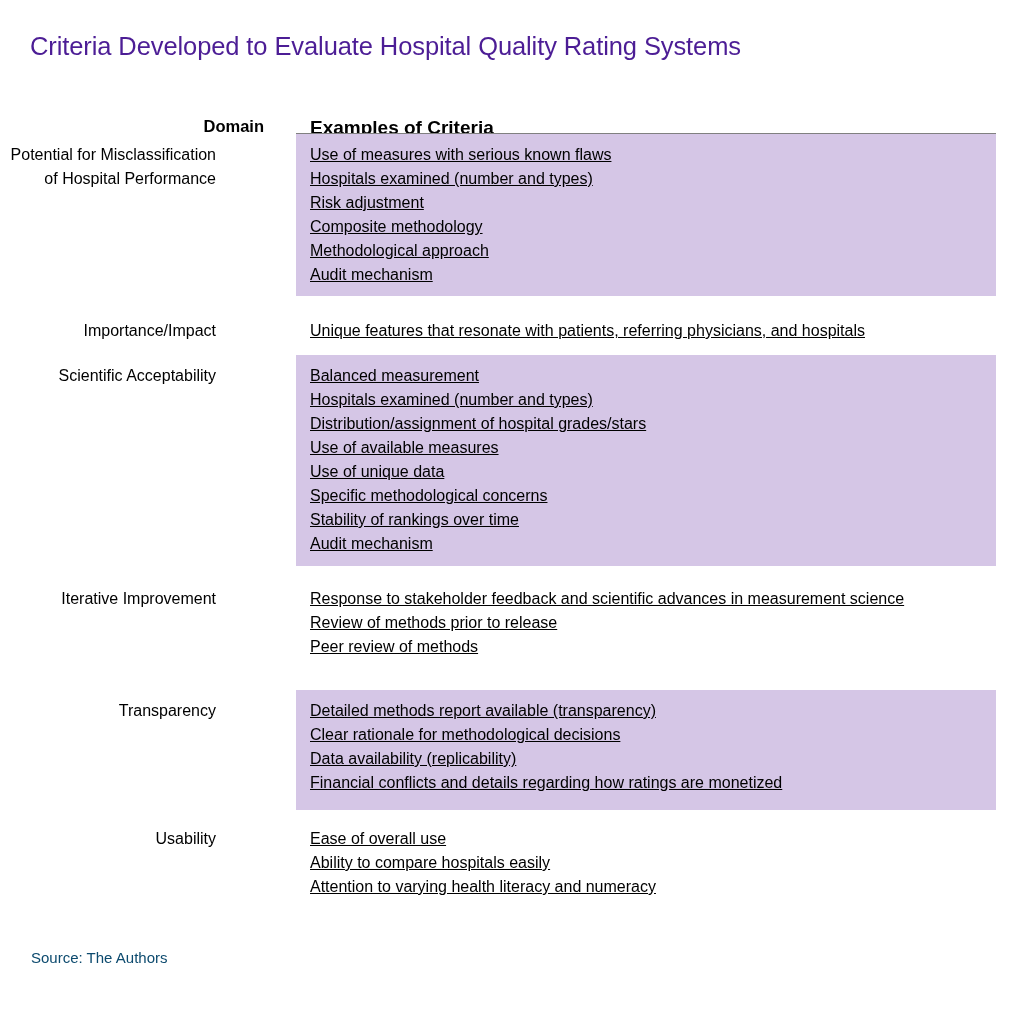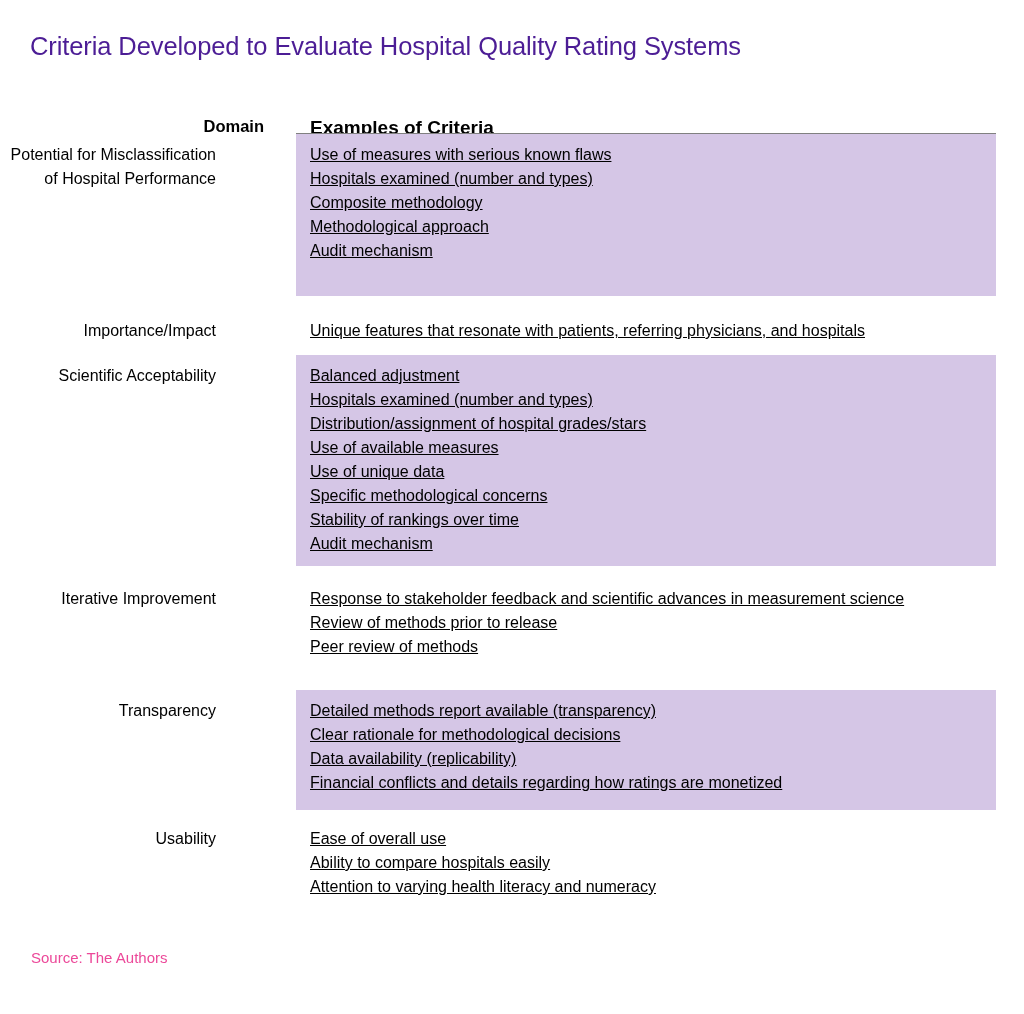--- a/index.html
+++ b/index.html
@@ -115,21 +115,21 @@
     white-space: nowrap;
   }
 
   
   #footer {
     position: absolute;
     left: 31px;
     top: 943px;
     font-size: 15px;
     line-height: 30px;
-    color: #ec4899;
+    color: #0c4a6e;
   }
   #footer div { white-space: nowrap; }
 </style>
 </head>
 <body>
 
 <div id="chart-title">Criteria Developed to Evaluate Hospital Quality Rating Systems</div>
 
 <div class="table-wrap">
 
@@ -141,37 +141,38 @@
   <div id="top-rule"></div>
 
   <div id="rows-container">
       <div class="row shaded" style="top: 134px; height: 162px;">
         <div class="band"></div>
         <div class="domain-label">Potential for Misclassification
 of Hospital Performance</div>
         <div class="criteria-list">
           <span class="crit-line">Use of measures with serious known flaws</span>
           <span class="crit-line">Hospitals examined (number and types)</span>
+          <span class="crit-line">Risk adjustment</span>
           <span class="crit-line">Composite methodology</span>
           <span class="crit-line">Methodological approach</span>
           <span class="crit-line">Audit mechanism</span>
         </div>
       </div>
       <div class="row plain" style="top: 310px; height: 40px;">
         <div class="band"></div>
         <div class="domain-label">Importance/Impact</div>
         <div class="criteria-list">
           <span class="crit-line">Unique features that resonate with patients, referring physicians, and hospitals</span>
         </div>
       </div>
       <div class="row shaded" style="top: 355px; height: 211px;">
         <div class="band"></div>
         <div class="domain-label">Scientific Acceptability</div>
         <div class="criteria-list">
-          <span class="crit-line">Balanced adjustment</span>
+          <span class="crit-line">Balanced measurement</span>
           <span class="crit-line">Hospitals examined (number and types)</span>
           <span class="crit-line">Distribution/assignment of hospital grades/stars</span>
           <span class="crit-line">Use of available measures</span>
           <span class="crit-line">Use of unique data</span>
           <span class="crit-line">Specific methodological concerns</span>
           <span class="crit-line">Stability of rankings over time</span>
           <span class="crit-line">Audit mechanism</span>
         </div>
       </div>
       <div class="row plain" style="top: 578px; height: 112px;">

